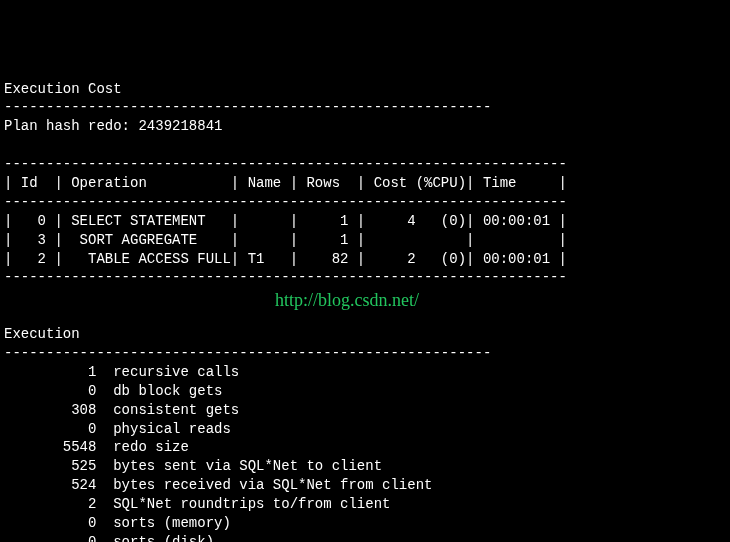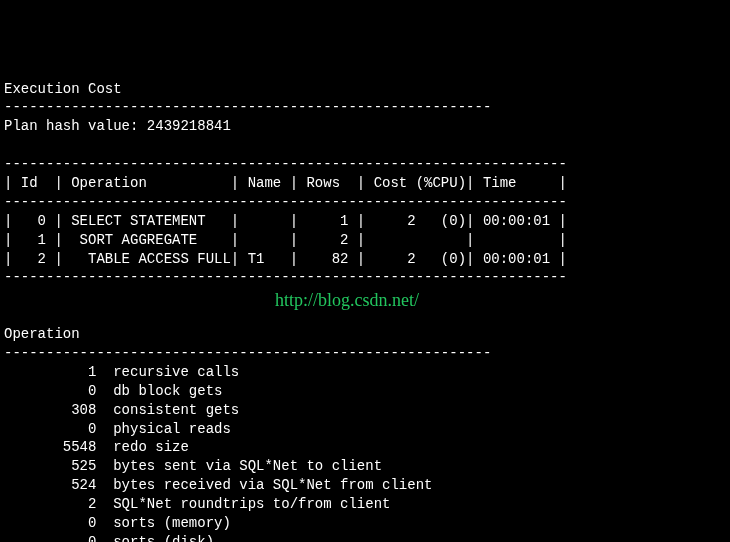--- a/index.html
+++ b/index.html
@@ -26,32 +26,32 @@
       pointer-events: none;
     }
   </style>
 </head>
 <body>
 
 
 
 <div><span>Execution Cost</span>
 <span>----------------------------------------------------------</span>
-<span>Plan hash value:</span> <span>2439218841</span>
+<span>Plan hash redo:</span> <span>2439218841</span>
 
 <span>-------------------------------------------------------------------</span>
 <span>| Id  | Operation          | Name | Rows  | Cost (%CPU)| Time     |</span>
 <span>-------------------------------------------------------------------</span>
-<span>|   0 | SELECT STATEMENT   |      |     1 |     2   (0)| 00:00:01 |</span>
-<span>|   1 |  SORT AGGREGATE    |      |     2 |            |          |</span>
+<span>|   0 | SELECT STATEMENT   |      |     1 |     4   (0)| 00:00:01 |</span>
+<span>|   3 |  SORT AGGREGATE    |      |     1 |            |          |</span>
 <span>|   2 |   TABLE ACCESS FULL| T1   |    82 |     2   (0)| 00:00:01 |</span>
 <span>-------------------------------------------------------------------</span>
 
 
-<span>Operation</span>
+<span>Execution</span>
 <span>----------------------------------------------------------</span>
 <div id="stats-list">          1  recursive calls
           0  db block gets
         308  consistent gets
           0  physical reads
        5548  redo size
         525  bytes sent via SQL*Net to client
         524  bytes received via SQL*Net from client
           2  SQL*Net roundtrips to/from client
           0  sorts (memory)

